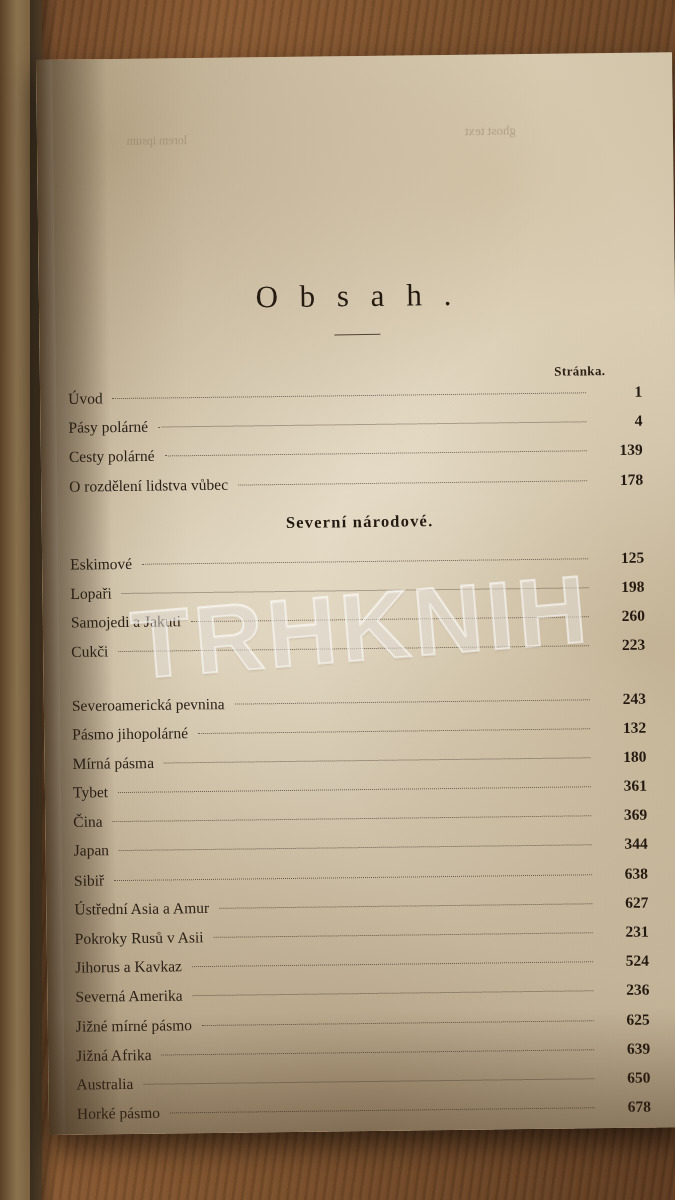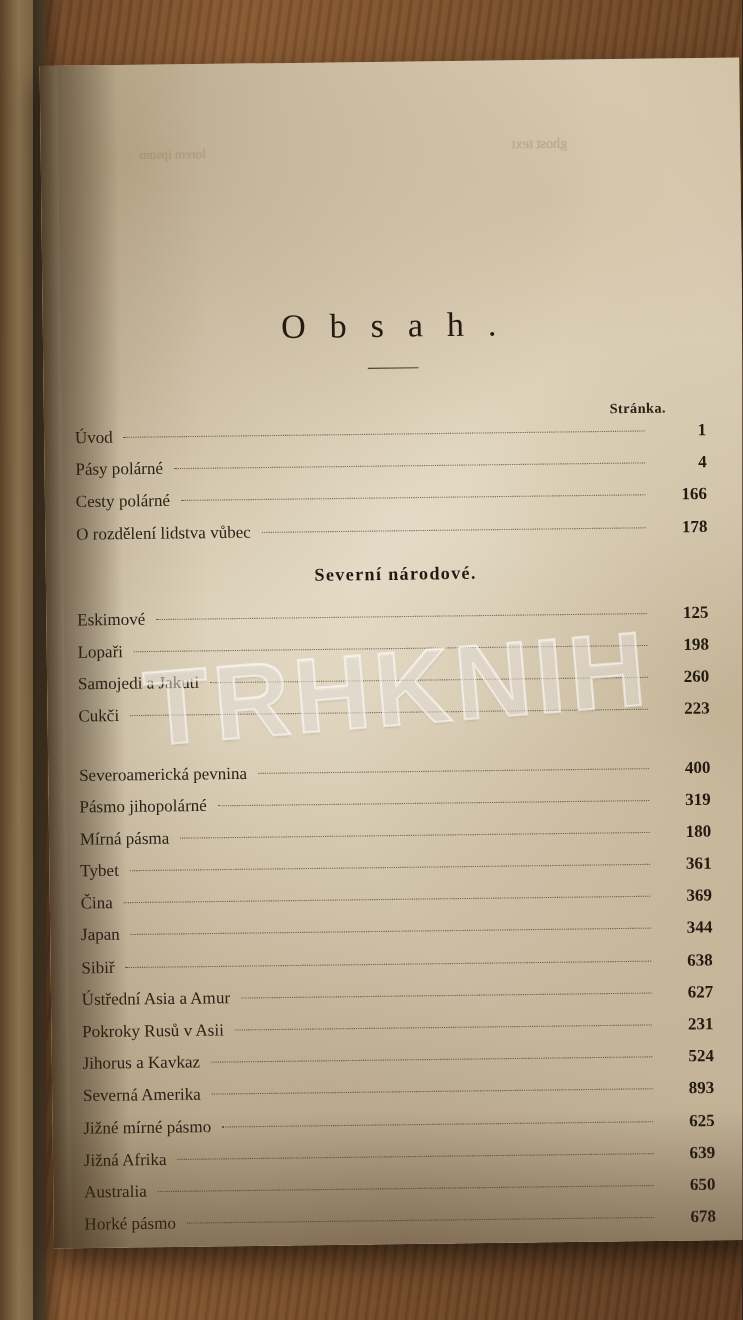--- a/index.html
+++ b/index.html
@@ -266,21 +266,21 @@
           <span class="toc-page">1</span>
         </div>
         <div class="toc-row">
           <span class="toc-label">Pásy polárné</span>
           <span class="toc-dots"></span>
           <span class="toc-page">4</span>
         </div>
         <div class="toc-row">
           <span class="toc-label">Cesty polárné</span>
           <span class="toc-dots"></span>
-          <span class="toc-page">166</span>
+          <span class="toc-page">139</span>
         </div>
         <div class="toc-row">
           <span class="toc-label">O rozdělení lidstva vůbec</span>
           <span class="toc-dots"></span>
           <span class="toc-page">178</span>
         </div>
 
         <div class="section-head">Severní národové.</div>
 
         <div class="toc-row">
@@ -302,26 +302,26 @@
           <span class="toc-label">Cukči</span>
           <span class="toc-dots"></span>
           <span class="toc-page">223</span>
         </div>
 
         <div class="gap-row"></div>
 
         <div class="toc-row">
           <span class="toc-label">Severoamerická pevnina</span>
           <span class="toc-dots"></span>
-          <span class="toc-page">400</span>
+          <span class="toc-page">243</span>
         </div>
         <div class="toc-row">
           <span class="toc-label">Pásmo jihopolárné</span>
           <span class="toc-dots"></span>
-          <span class="toc-page">319</span>
+          <span class="toc-page">132</span>
         </div>
         <div class="toc-row">
           <span class="toc-label">Mírná pásma</span>
           <span class="toc-dots"></span>
           <span class="toc-page">180</span>
         </div>
         <div class="toc-row">
           <span class="toc-label">Tybet</span>
           <span class="toc-dots"></span>
           <span class="toc-page">361</span>
@@ -352,21 +352,21 @@
           <span class="toc-page">231</span>
         </div>
         <div class="toc-row">
           <span class="toc-label">Jihorus a Kavkaz</span>
           <span class="toc-dots"></span>
           <span class="toc-page">524</span>
         </div>
         <div class="toc-row">
           <span class="toc-label">Severná Amerika</span>
           <span class="toc-dots"></span>
-          <span class="toc-page">893</span>
+          <span class="toc-page">236</span>
         </div>
         <div class="toc-row">
           <span class="toc-label">Jižné mírné pásmo</span>
           <span class="toc-dots"></span>
           <span class="toc-page">625</span>
         </div>
         <div class="toc-row">
           <span class="toc-label">Jižná Afrika</span>
           <span class="toc-dots"></span>
           <span class="toc-page">639</span>

